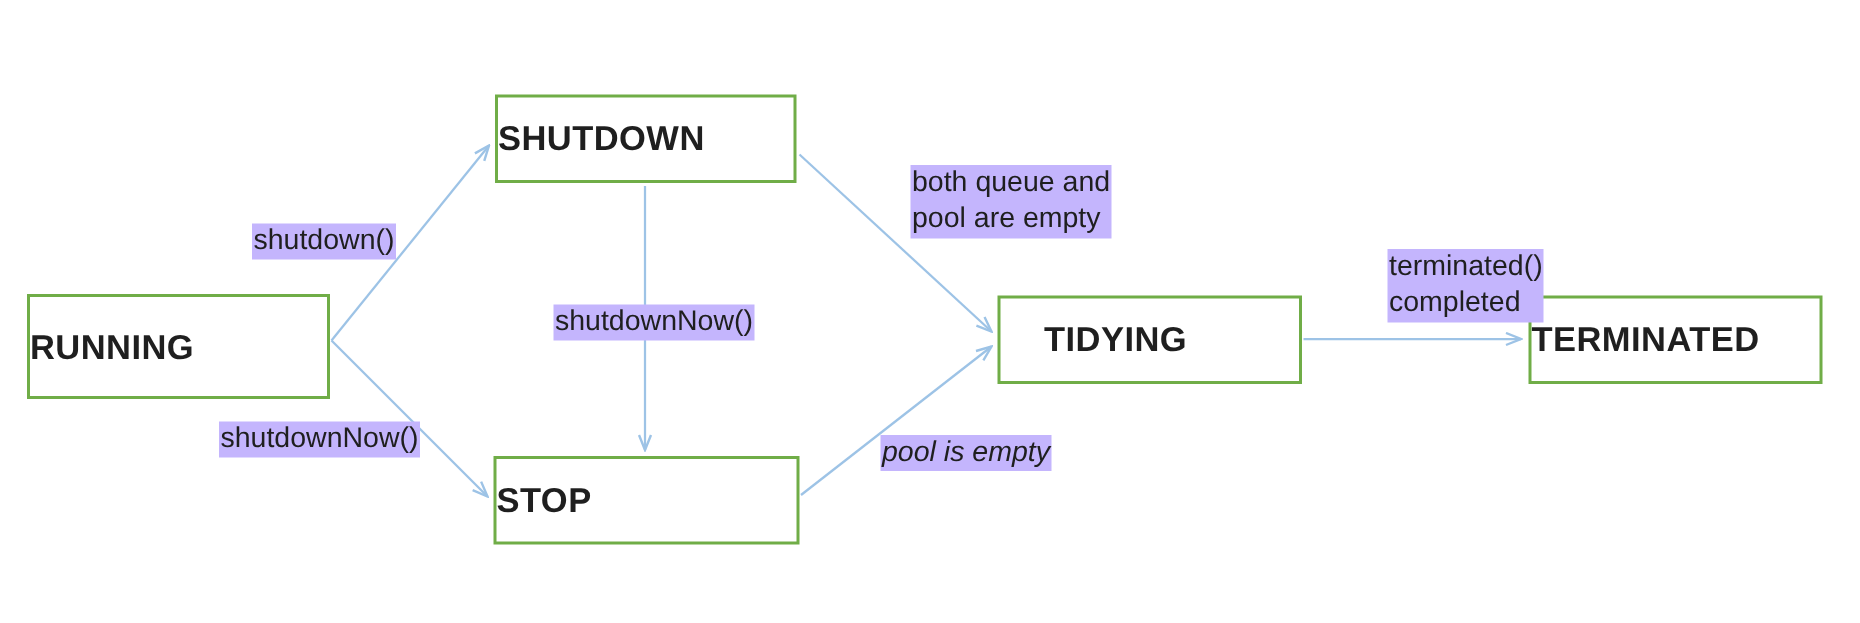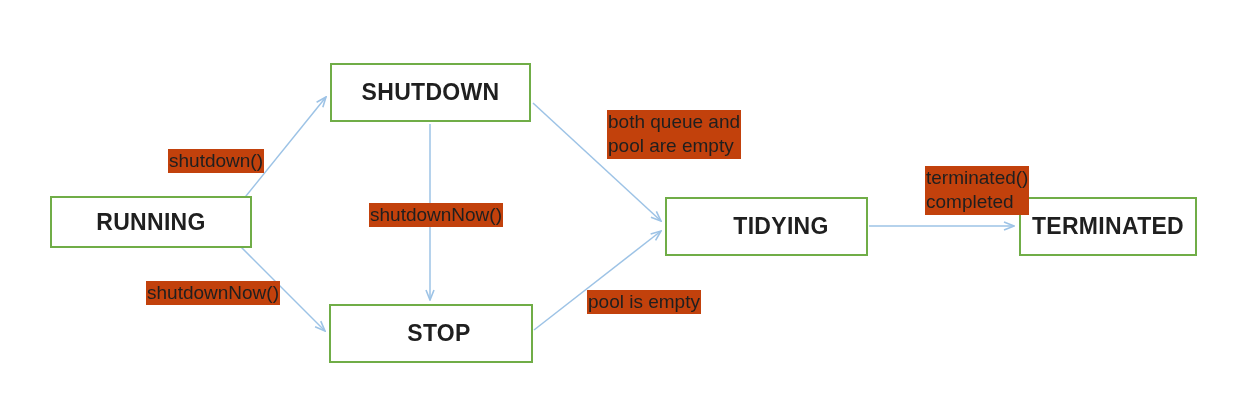--- a/index.html
+++ b/index.html
@@ -30,36 +30,36 @@
     stroke-width: 1.6;
     fill: none;
   }
   .node {
     position: absolute;
     box-sizing: border-box;
     border: 2px solid var(--node-border-color, #70ad47);
     background: #ffffff;
     display: flex;
     align-items: center;
-    justify-content: center;
+    justify-content: flex-start;
   }
   .node-label {
     font-size: 23px;
     font-weight: 700;
     color: var(--text-color, #1f1f1f);
     letter-spacing: 0.3px;
     white-space: nowrap;
   }
   .edge-label {
     position: absolute;
     font-size: 19px;
     color: var(--text-color, #1f1f1f);
     white-space: pre-line;
     line-height: 1.28;
-    background: #c2410c;
+    background: #c4b5fd;
     padding: 0 1px;
   }
 </style>
 </head>
 <body style="background: rgb(255, 255, 255);">
 
 <div id="diagram">
   <svg id="edge-layer" width="1240" height="415" viewBox="0 0 1240 415" xmlns="http://www.w3.org/2000/svg">
     <defs>
       <marker id="arrowhead" viewBox="0 0 12 10" refX="11" refY="5" markerWidth="12" markerHeight="10" markerUnits="userSpaceOnUse" orient="auto">
@@ -69,39 +69,39 @@
     <g id="edges-group">
         <line x1="221" y1="227" x2="326" y2="97" class="edge-line" marker-end="url(#arrowhead)"></line>
         <line x1="221" y1="227" x2="325" y2="331" class="edge-line" marker-end="url(#arrowhead)"></line>
         <line x1="430" y1="124" x2="430" y2="300" class="edge-line" marker-end="url(#arrowhead)"></line>
         <line x1="533" y1="103" x2="661" y2="221" class="edge-line" marker-end="url(#arrowhead)"></line>
         <line x1="534" y1="330" x2="661" y2="231" class="edge-line" marker-end="url(#arrowhead)"></line>
         <line x1="869" y1="226" x2="1014" y2="226" class="edge-line" marker-end="url(#arrowhead)"></line>
       </g>
   </svg>
   <div id="nodes-layer">
-      <div class="node" style="left: 18px; top: 196px; width: 202px; height: 52px; margin-left: 32px;">
+      <div class="node" style="left: 18px; top: 196px; width: 202px; height: 70px;">
         <span class="node-label">RUNNING</span>
       </div>
       <div class="node" style="left: 330px; top: 63px; width: 201px; height: 59px;">
         <span class="node-label">SHUTDOWN</span>
       </div>
-      <div class="node" style="left: 329px; top: 304px; width: 204px; height: 59px; padding-left: 16px;">
+      <div class="node" style="left: 329px; top: 304px; width: 204px; height: 59px;">
         <span class="node-label">STOP</span>
       </div>
       <div class="node" style="left: 665px; top: 197px; width: 203px; height: 59px; padding-left: 29px;">
         <span class="node-label">TIDYING</span>
       </div>
-      <div class="node" style="left: 1019px; top: 197px; width: 178px; height: 59px;">
+      <div class="node" style="left: 1019px; top: 197px; width: 196px; height: 59px;">
         <span class="node-label">TERMINATED</span>
       </div>
     </div>
   <div id="labels-layer">
       <div class="edge-label" style="left: 168px; top: 149px;">shutdown()</div>
       <div class="edge-label" style="left: 146px; top: 281px;">shutdownNow()</div>
       <div class="edge-label" style="left: 369px; top: 203px;">shutdownNow()</div>
       <div class="edge-label" style="left: 607px; top: 110px;">both queue and
 pool are empty</div>
-      <div class="edge-label" style="left: 587px; top: 290px;">pool is empty</div>
+      <div class="edge-label" style="left: 587px; top: 290px; font-style: italic;">pool is empty</div>
       <div class="edge-label" style="left: 887px; top: 166px; margin-left: 38px;">terminated()
 completed</div>
     </div>
 </div>
 
 </body></html>

